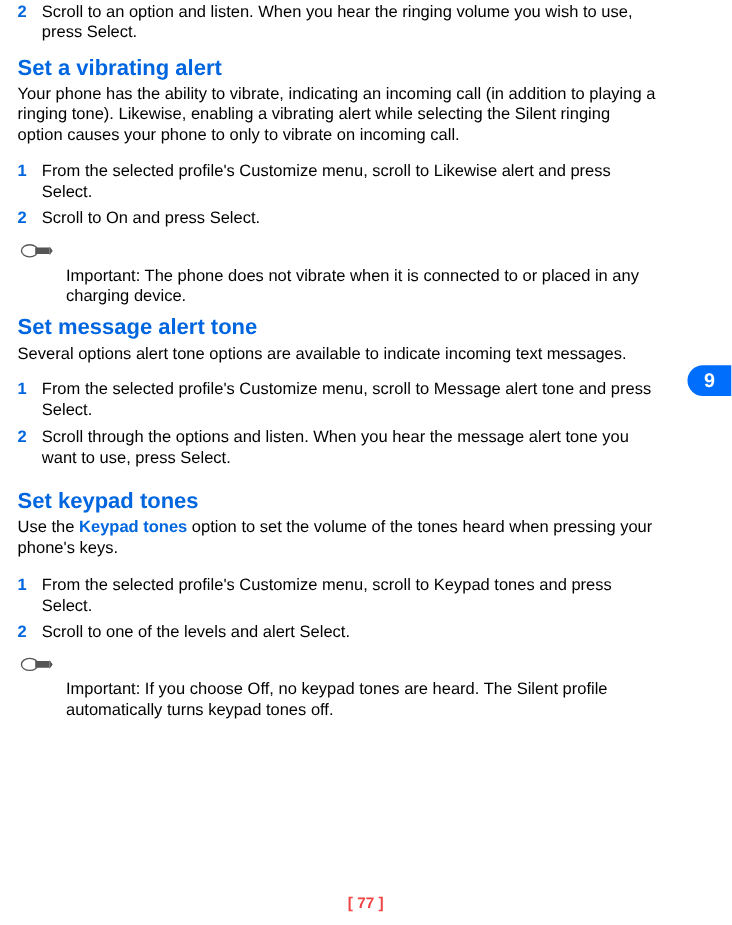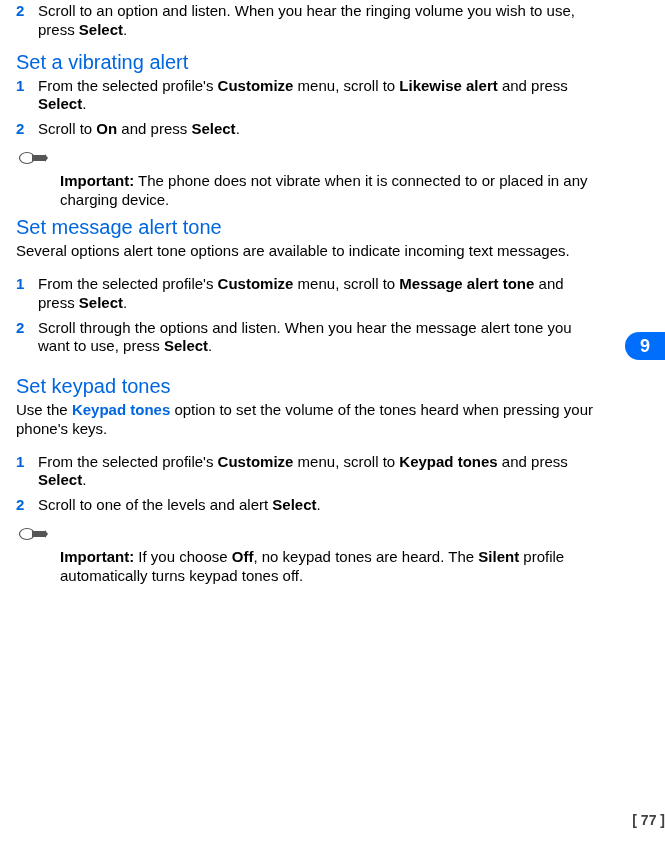--- a/index.html
+++ b/index.html
@@ -30,24 +30,24 @@
   .step .num {
     color: #0066e0;
     font-weight: bold;
     width: 22px;
     flex: 0 0 22px;
     font-size: 15px;
   }
   .step .txt {
     flex: 1;
   }
-  .bold { font-weight: bold; }
+  .bold { font-weight: normal; }
   .heading {
     color: #0066e0;
-    font-weight: normal;
+    font-weight: bold;
     font-size: 20px;
     margin: 18px 0 2px 0;
   }
   .heading.first { margin-top: 10px; }
   .para {
     margin: 0 0 14px 0;
   }
   .kw {
     color: #0066e0;
     font-weight: bold;
@@ -65,22 +65,22 @@
   .note .icon svg { display: block; }
   .note .ntxt {
     flex: 1;
     margin-top: 27px;
   }
   .page-num {
     position: absolute;
     bottom: 12px;
     left: 0;
     width: 665px;
-    text-align: right;
-    color: #404040;
+    text-align: center;
+    color: #ef4444;
     font-weight: bold;
     font-size: 14px;
   }
   .tab {
     position: absolute;
     right: 0;
     top: 332px;
     width: 40px;
     height: 28px;
     background: #006efc;
@@ -99,20 +99,21 @@
   <div class="content">
 
     <div class="step">
       <div class="num">2</div>
       <div class="txt">
         <span>Scroll to an option and listen. When you hear the ringing volume you wish to use, press </span><span class="bold">Select</span><span>.</span>
       </div>
     </div>
 
     <div class="heading first">Set a vibrating alert</div>
+    <div class="para">Your phone has the ability to vibrate, indicating an incoming call (in addition to playing a ringing tone). Likewise, enabling a vibrating alert while selecting the Silent ringing option causes your phone to only to vibrate on incoming call.</div>
 
     <div class="step">
       <div class="num">1</div>
       <div class="txt">
         <span>From the selected profile's </span><span class="bold">Customize</span><span> menu, scroll to </span><span class="bold">Likewise alert</span><span> and press </span><span class="bold">Select</span><span>.</span>
       </div>
     </div>
 
     <div class="step">
       <div class="num">2</div>

